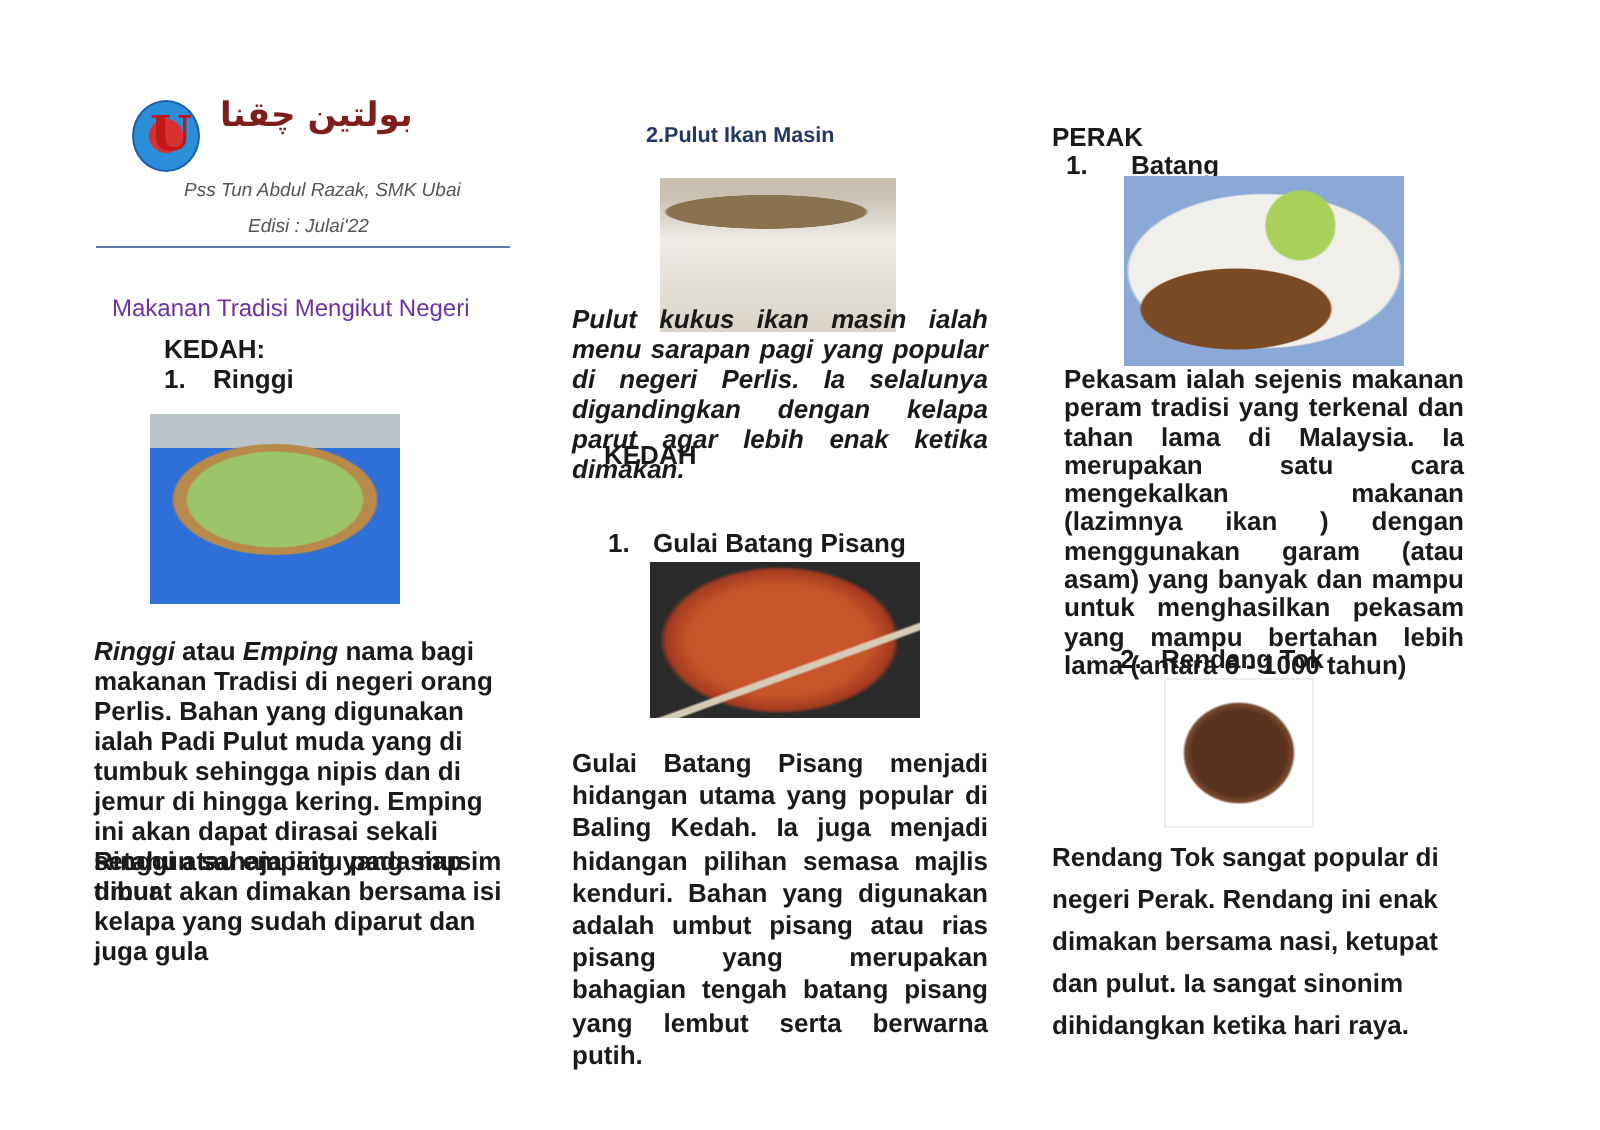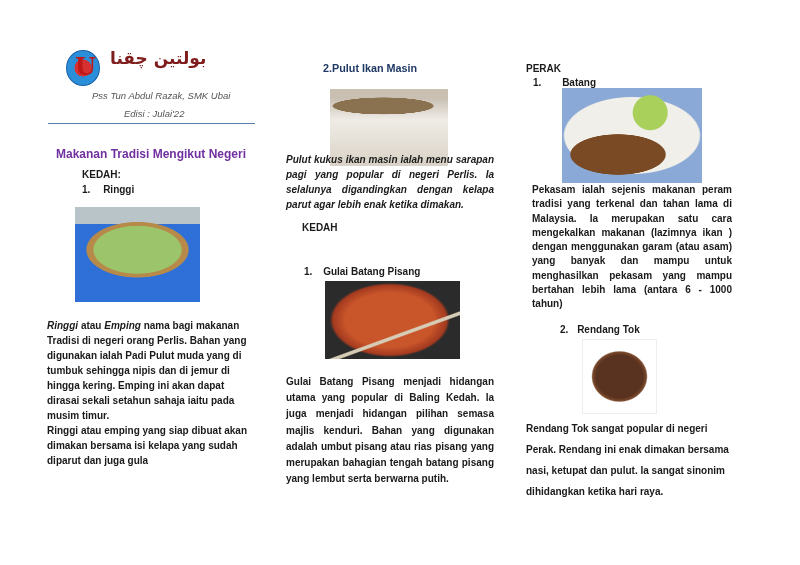--- a/index.html
+++ b/index.html
@@ -1,33 +1,33 @@
 <!DOCTYPE html>
 <html><head>
 <meta charset="utf-8">
 <style>
   html, body { margin:0; padding:0; }
   body { width:800px; height:565px; background:#ffffff; position:relative; overflow:hidden;
          font-family: "Liberation Sans", "DejaVu Sans", sans-serif; color:#111; }
   .abs { position:absolute; }
-  .txt { font-size:10px; line-height:15px; font-weight:bold; color:#1a1a1a; }
+  .txt { font-size:13px; line-height:15px; font-weight:bold; color:#1a1a1a; }
   .just { text-align:justify; }
   .img { position:absolute; overflow:hidden; }
 
   
   .logo { left:66px; top:50px; width:32px; height:34px; border-radius:50%;
           background:radial-gradient(circle at 50% 50%, #d73030 0 36%, #2a8ed8 37% 100%);
           border:1px solid #1b5fa8; }
   .logo .u { position:absolute; left:8px; top:3px; font-size:24px; font-weight:bold; color:#c01818;
              font-family:"DejaVu Serif", serif; line-height:26px; }
   .arabic { left:110px; top:48px; font-size:17px; font-weight:bold; color:#7f1d1d;
             font-family:"DejaVu Sans", sans-serif; direction:rtl; }
   .sub { font-style:italic; font-size:9.5px; color:#555; font-weight:normal; }
   .rule { left:48px; top:123px; width:207px; height:1px; background:#5b7fa8; }
-  .section-title { left:56px; top:147px; font-size:12px; font-weight:bold; color:#7030a0; }
+  .section-title { left:56px; top:147px; font-size:12px; font-weight:normal; color:#7030a0; }
 
   
   .ringgi { left:75px; top:207px; width:125px; height:95px;
     background:
       radial-gradient(ellipse 56% 40% at 50% 45%, #9cc46a 0 62%, #b88a4a 64% 72%, transparent 74%),
       linear-gradient(180deg, #b9c4c8 0 18%, #2f6fd8 18% 100%); }
   .pulut { left:330px; top:89px; width:118px; height:77px;
     background:
       radial-gradient(ellipse 70% 18% at 45% 22%, #8a7150 0 60%, transparent 62%),
       linear-gradient(180deg, #c9c0b2 0 12%, #efece6 40%, #d9d2c6 100%); }

